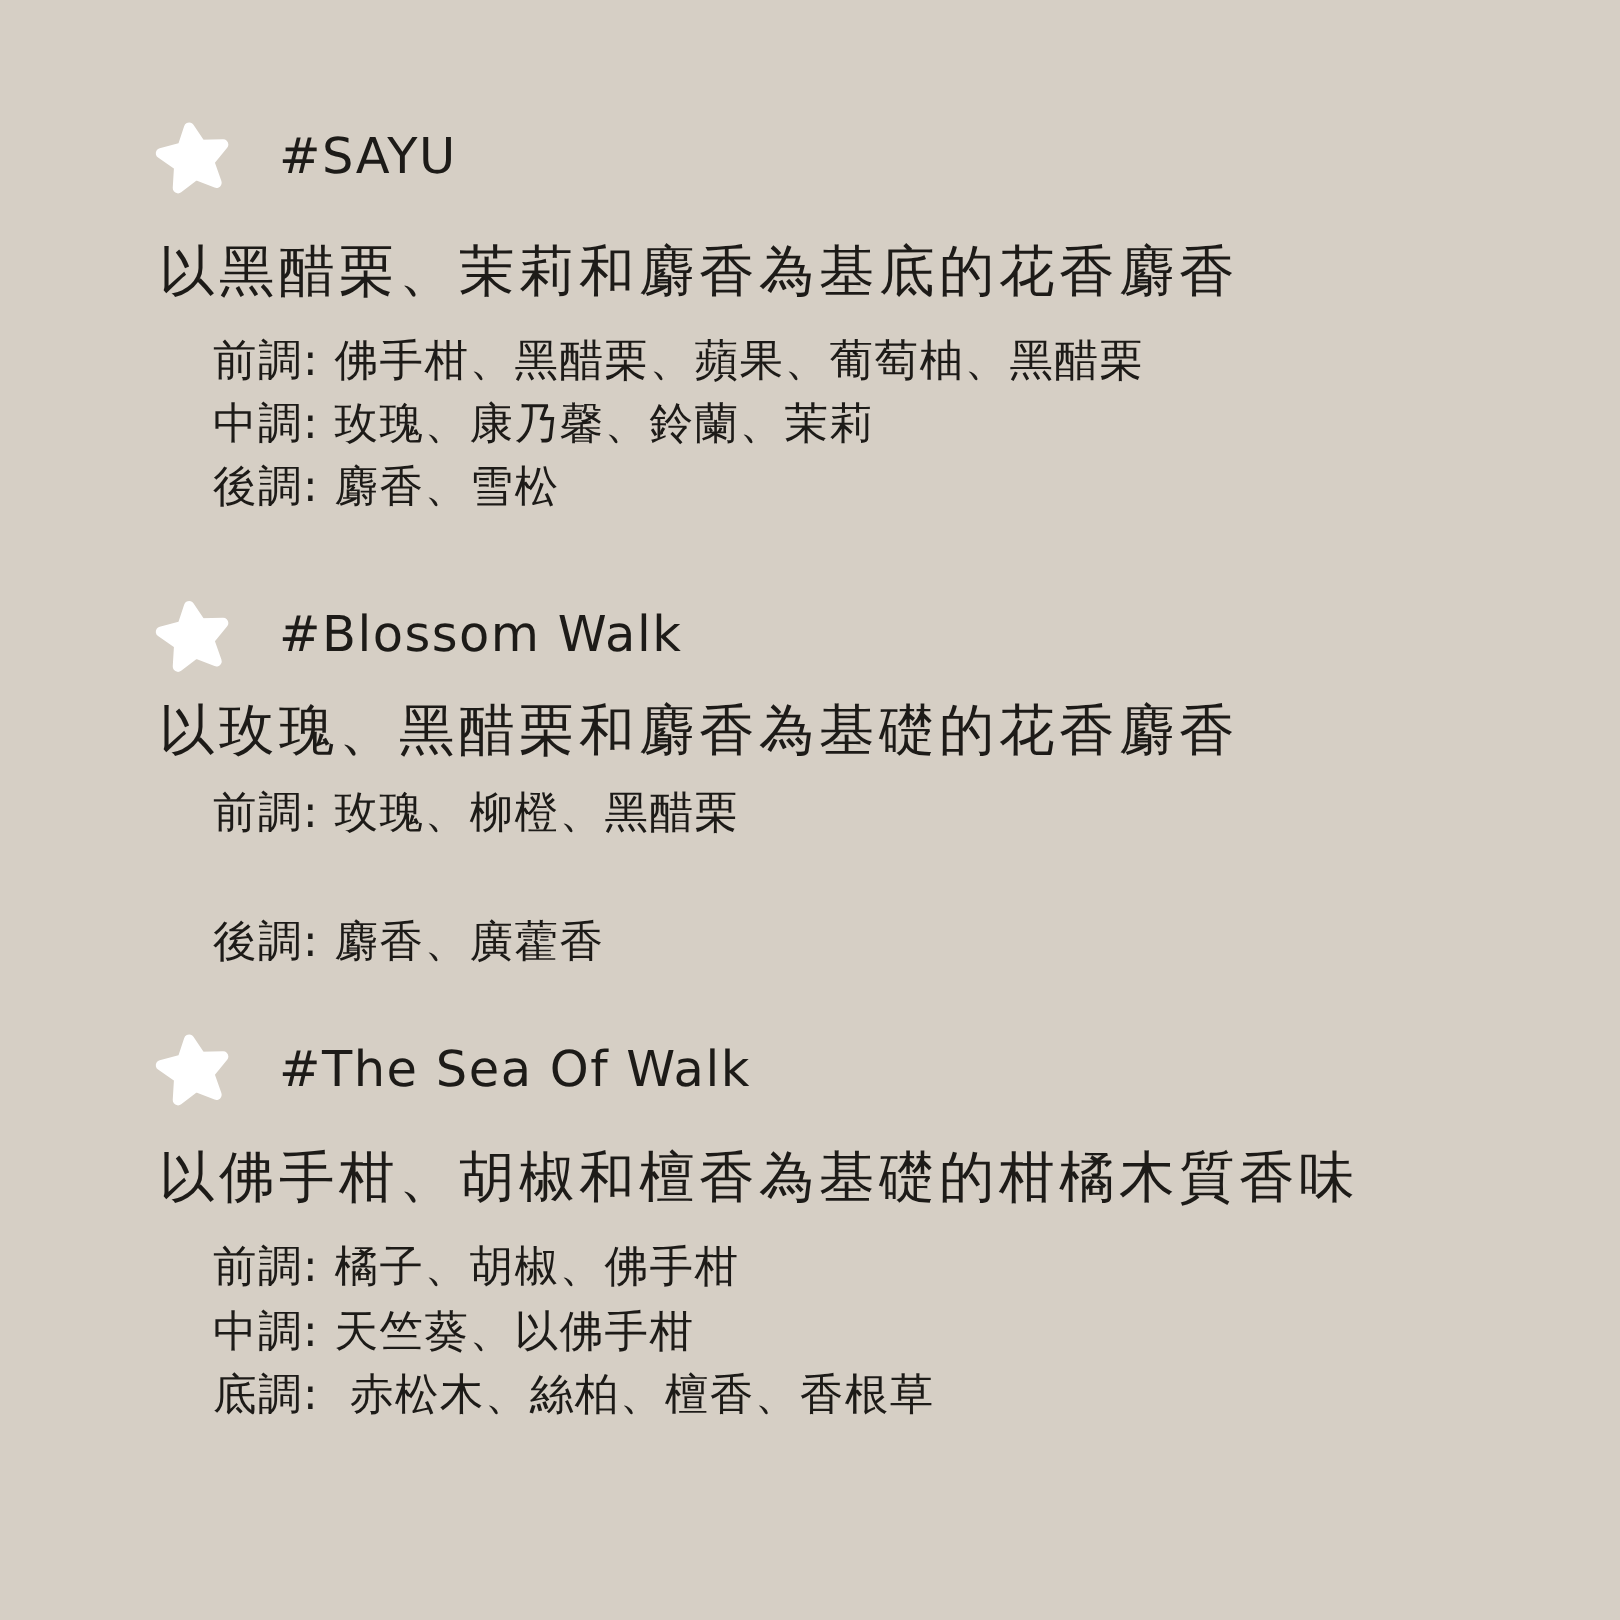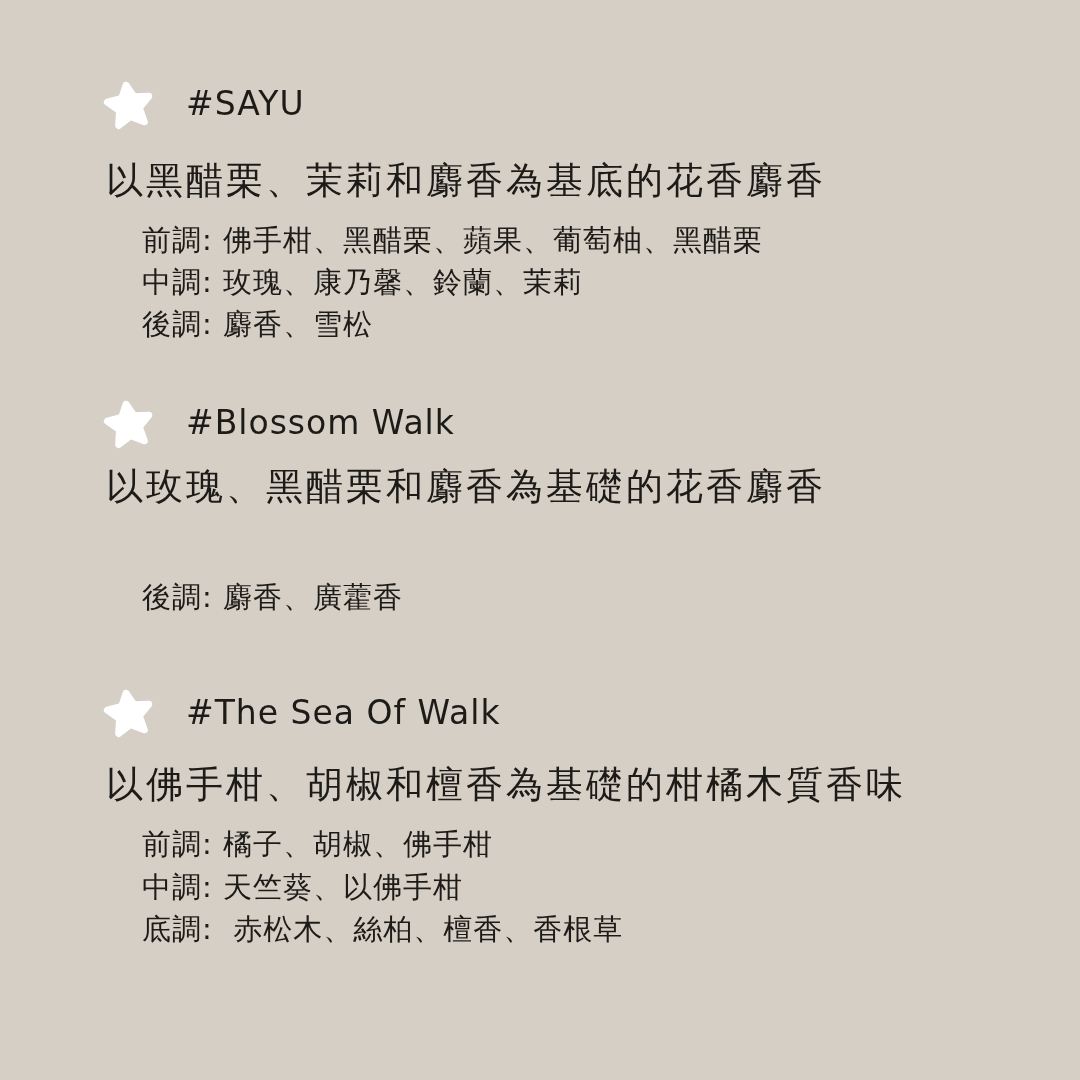--- a/index.html
+++ b/index.html
@@ -52,21 +52,21 @@
     letter-spacing:1px;
     line-height:34px;
     white-space:pre-wrap;
     margin-left:36px;
   }
   
   .s1-star{top:81px;}  .s1-title{top:78px;}  .s1-desc{top:159px;}
   .s1-n0{top:223px;}   .s1-n1{top:265px;}    .s1-n2{top:307px;}
   
   .s2-star{top:400px;} .s2-title{top:397px;} .s2-desc{top:465px;}
-  .s2-n0{top:524px;}   .s2-n1{top:567px;}    .s2-n2{top:580px;}
+  .s2-n0{top:524px;}   .s2-n1{top:567px;}    .s2-n2{top:610px;}
   
   .s3-star{top:689px;} .s3-title{top:687px;} .s3-desc{top:763px;}
   .s3-n0{top:827px;}   .s3-n1{top:870px;}    .s3-n2{top:912px;}
 </style>
 </head>
 <body>
 
 <div class="page">
 
   <span class="star s1-star">
@@ -80,20 +80,21 @@
   <div class="note s1-n2">後調: 麝香、雪松</div>
   <div class="note s1-n1">中調: 玫瑰、康乃馨、鈴蘭、茉莉</div>
 
   <span class="star s2-star">
     <svg viewBox="0 0 100 100" aria-hidden="true">
       <polygon points="50,8 62.3,33 91.8,36.4 70,56.5 75.9,85.6 50,71 24.1,85.6 30,56.5 8.2,36.4 37.7,33" fill="#ffffff" stroke="#ffffff" stroke-width="14" stroke-linejoin="round"></polygon>
     </svg>
   </span>
   <div class="title s2-title">#Blossom Walk</div>
   <div class="desc s2-desc">以玫瑰、黑醋栗和麝香為基礎的花香麝香</div>
+  <div class="note s2-n0">前調: 玫瑰、柳橙、黑醋栗</div>
   <div class="note s2-n2">後調: 麝香、廣藿香</div>
 
   <span class="star s3-star">
     <svg viewBox="0 0 100 100" aria-hidden="true">
       <polygon points="50,8 62.3,33 91.8,36.4 70,56.5 75.9,85.6 50,71 24.1,85.6 30,56.5 8.2,36.4 37.7,33" fill="#ffffff" stroke="#ffffff" stroke-width="14" stroke-linejoin="round"></polygon>
     </svg>
   </span>
   <div class="title s3-title">#The Sea Of Walk</div>
   <div class="desc s3-desc">以佛手柑、胡椒和檀香為基礎的柑橘木質香味</div>
   <div class="note s3-n0">前調: 橘子、胡椒、佛手柑</div>

